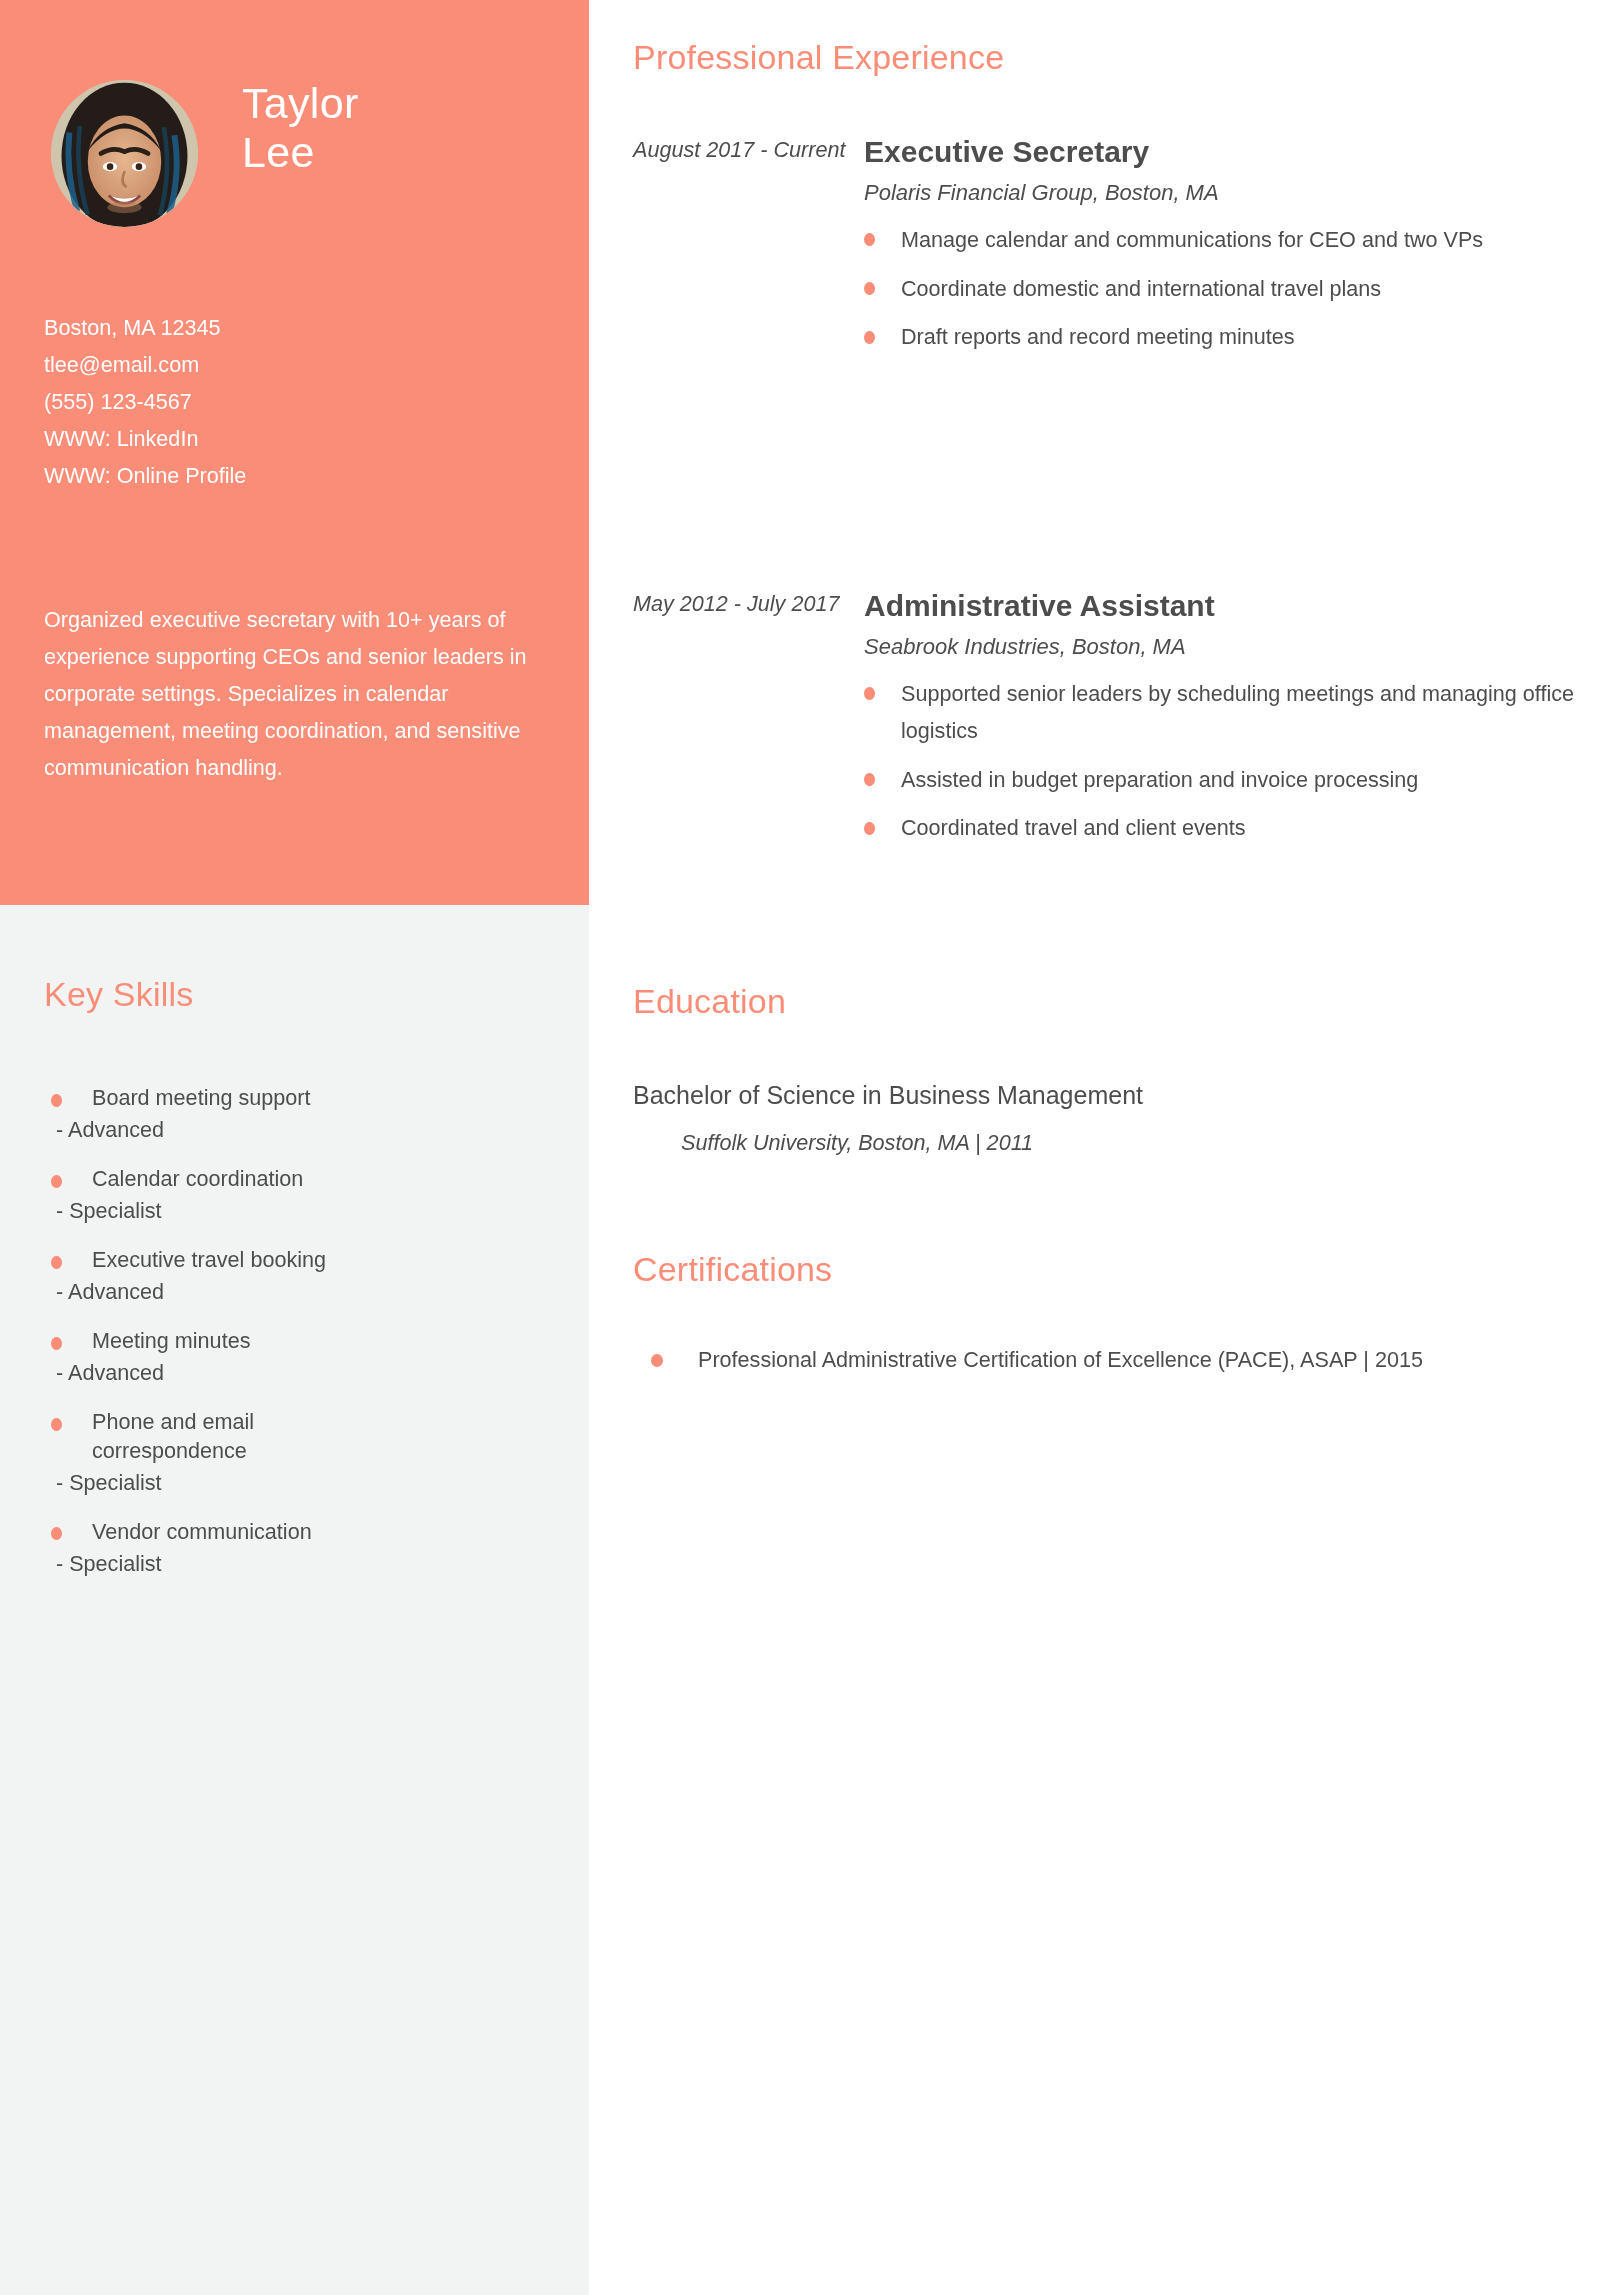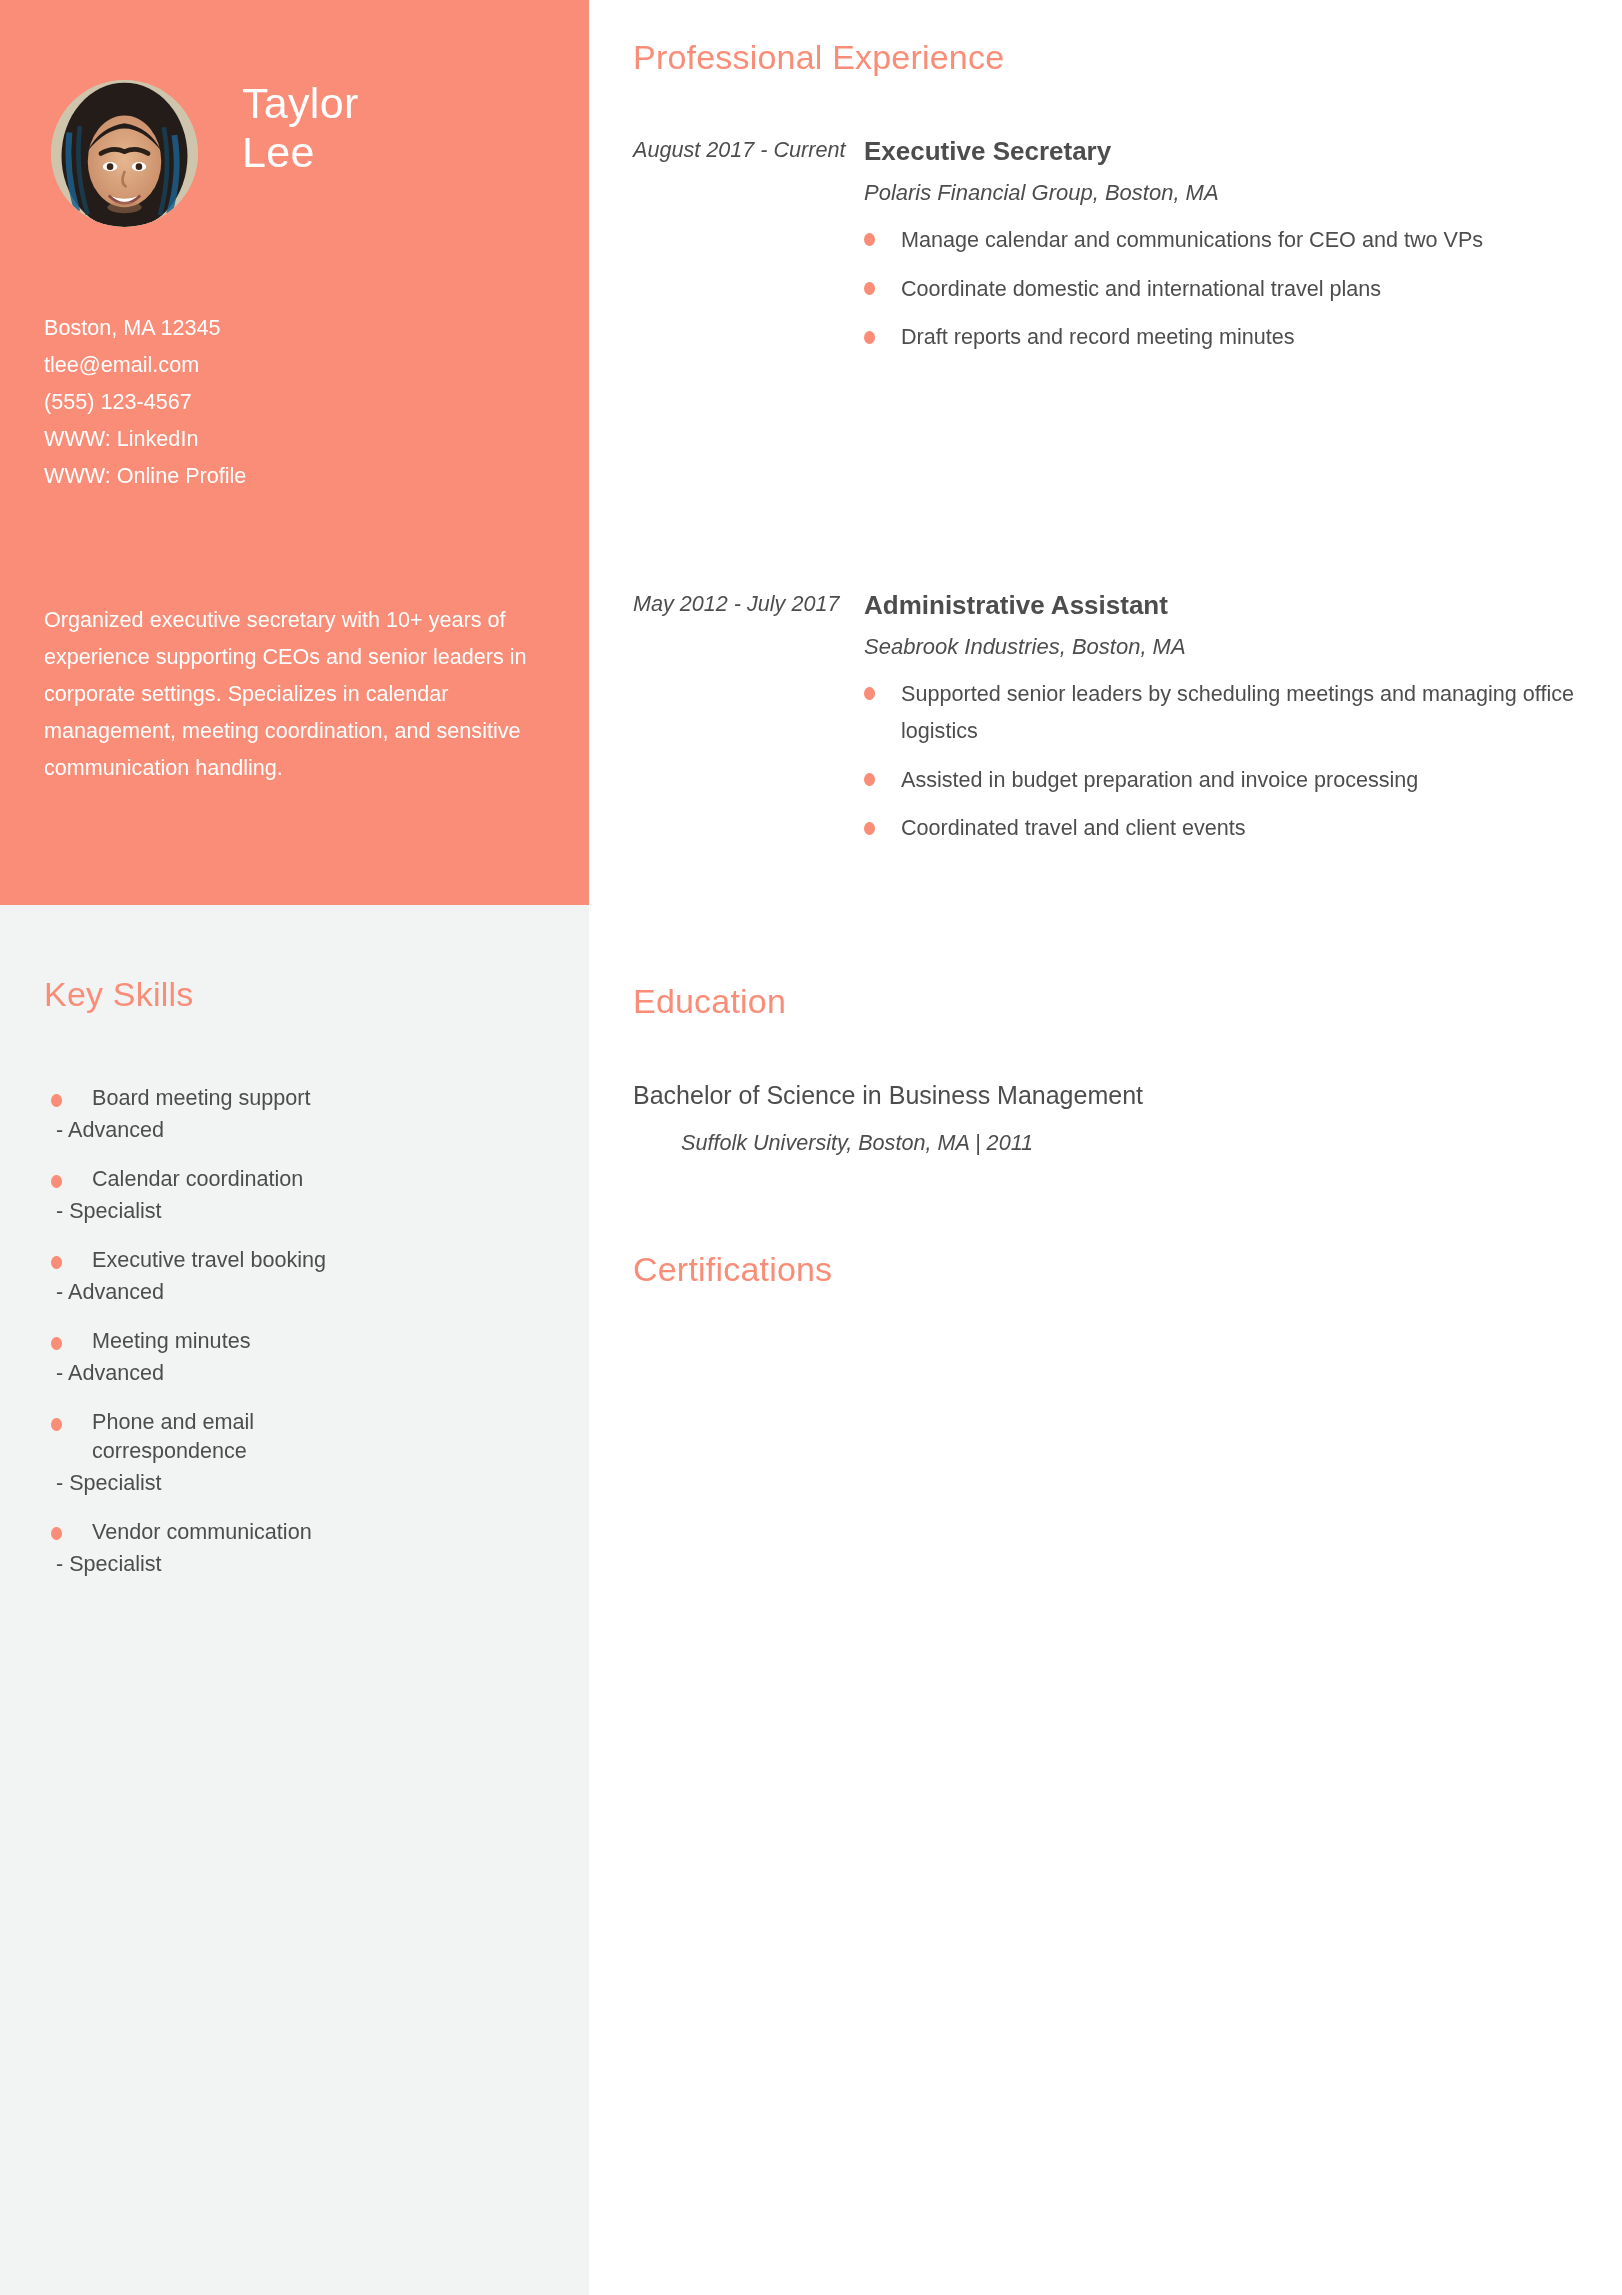--- a/index.html
+++ b/index.html
@@ -148,21 +148,21 @@
     left: 44px; top: 0;
     width: 216px;
     color: #4D4D4D;
     font-size: 21.6px;
     line-height: 31px;
     font-style: italic;
   }
   .exp-body { position: absolute; left: 275px; top: 0; width: 720px; }
   .exp-title {
     color: #4D4D4D;
-    font-size: 26px;
+    font-size: 30px;
     font-weight: bold;
     line-height: 35px;
     margin-bottom: 7.9px;
   }
   .exp-company {
     color: #4D4D4D;
     font-size: 22px;
     font-style: italic;
     line-height: 31px;
     margin-bottom: 13px;
@@ -379,15 +379,21 @@
         </div>
       </div>
     </div>
   </div>
 
   <div class="section-heading" style="top:982px;">Education</div>
   <div id="edu-degree" style="top:1078px;">Bachelor of Science in Business Management</div>
   <div id="edu-school" style="top:1127px;">Suffolk University, Boston, MA | 2011</div>
 
   <div class="section-heading" style="top:1250px;">Certifications</div>
+  <div id="cert-list" style="top:1343px;">
+    <div class="cert-item">
+      <span class="dot"></span>
+      <span>Professional Administrative Certification of Excellence (PACE), ASAP | 2015</span>
+    </div>
+  </div>
 
 </div>
 
 
 </body></html>

